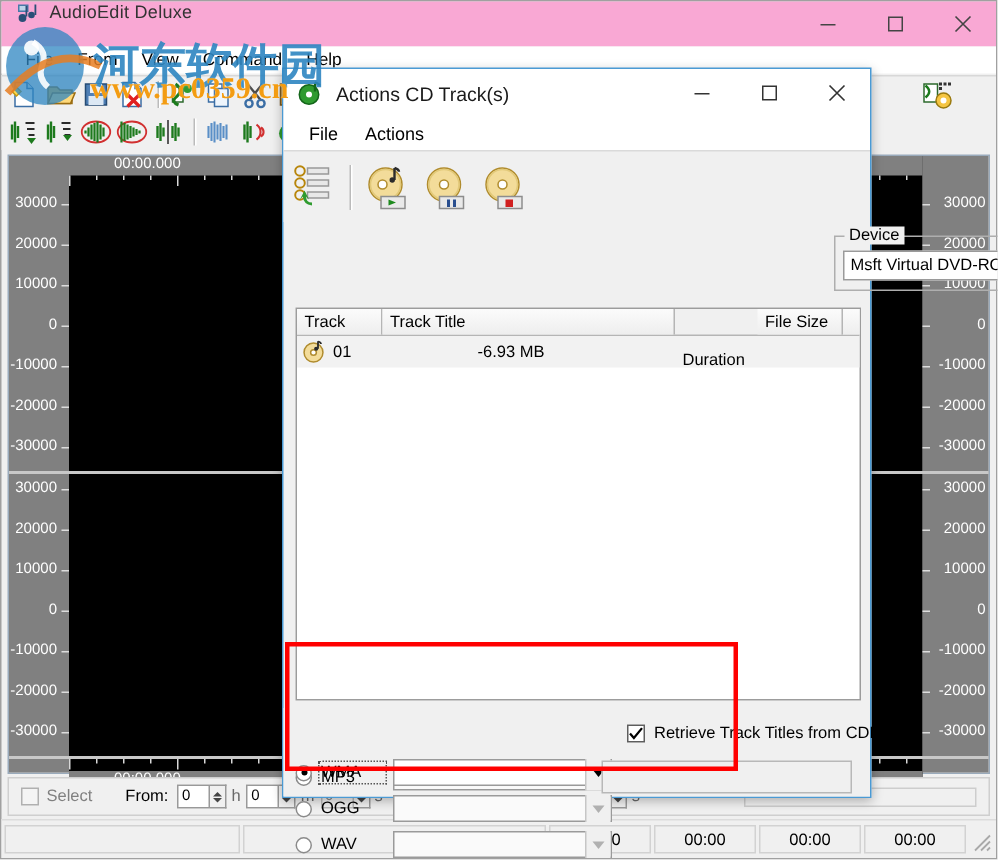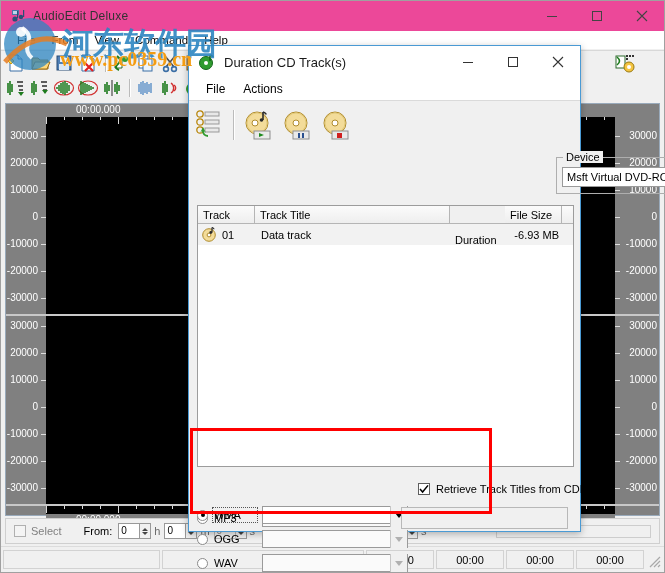--- a/index.html
+++ b/index.html
@@ -15,22 +15,22 @@
   #root { position: relative; width: 665px; height: 573px; }
 
   
   #main-window {
     position: absolute; left: 0; top: 0; width: 665px; height: 573px;
     background: #f0f0f0;
     border: 1px solid #a0a0a0;
   }
   #main-titlebar {
     position: absolute; left: 0; top: 0; right: 0; height: 30px;
-    background: #ec4899;
-    display: flex; align-items: center;
+    background: #f9a8d4;
+    display: flex; align-items: flex-start;
   }
   #main-title-icon {
     width: 16px; height: 16px; margin-left: 10px; margin-right: 6px;
     position: relative; flex: none;
   }
   #main-title-text {
     font-size: 12px; color: #333; letter-spacing: .2px;
     white-space: nowrap;
   }
   .win-btns { margin-left: auto; display: flex; height: 30px; }
@@ -725,21 +725,21 @@
 
     <div id="dlg-titlebar">
       <div id="dlg-title-icon">
         <svg width="18" height="18" viewBox="0 0 18 18">
           <circle cx="8" cy="10" r="6.5" fill="#2f9b2f" stroke="#14661a"></circle>
           <circle cx="8" cy="10" r="2" fill="#fff"></circle>
           <path d="M12 2 v6" stroke="#14661a" stroke-width="1.6"></path>
           <path d="M12 2 q3 1 3 2" stroke="#14661a" stroke-width="1.6" fill="none"></path>
         </svg>
       </div>
-      <div id="dlg-title-text">Duration CD Track(s)</div>
+      <div id="dlg-title-text">Actions CD Track(s)</div>
       <div class="win-btns" style="height:32px;">
         <div class="win-btn" style="height:32px;">
           <svg width="12" height="12" viewBox="0 0 12 12">
               <rect x="1" y="6" width="10" height="1" fill="#333"></rect>
             </svg>
         </div>
         <div class="win-btn" style="height:32px;">
           <svg width="12" height="12" viewBox="0 0 12 12">
               <rect x="1.5" y="1.5" width="9" height="9" fill="none" stroke="#333" stroke-width="1"></rect>
             </svg>
@@ -825,21 +825,20 @@
         <div class="cd-row-icon">
           <svg width="17" height="15" viewBox="0 0 17 15">
             <circle cx="8" cy="8" r="6.3" fill="#f3dc9a" stroke="#b08c2e"></circle>
             <circle cx="8" cy="8" r="1.9" fill="#fff" stroke="#b08c2e"></circle>
             <path d="M11 0.5 v5" stroke="#2b2b2b" stroke-width="1.2"></path>
             <circle cx="9.8" cy="5.5" r="1.4" fill="#2b2b2b"></circle>
             <path d="M11 0.5 q2 .7 2 1.8" stroke="#2b2b2b" stroke-width="1.2" fill="none"></path>
           </svg>
         </div>
         <div class="tc" style="width:33px;">01</div>
-        <div class="tc" style="width:196px;padding-left:6px;">Data track</div>
         <div class="tc" style="width:55px;"></div>
         <div class="tc" style="width:57px;justify-content:flex-end;padding-right:4px;">-6.93 MB</div>
       </div>
     </div>
 
     <div id="format-area">
 
       <div class="fmt-row" style="top:8px;margin-top:27px;">
         <div class="radio"></div>
         <span class="fmt-label">MP3</span>

